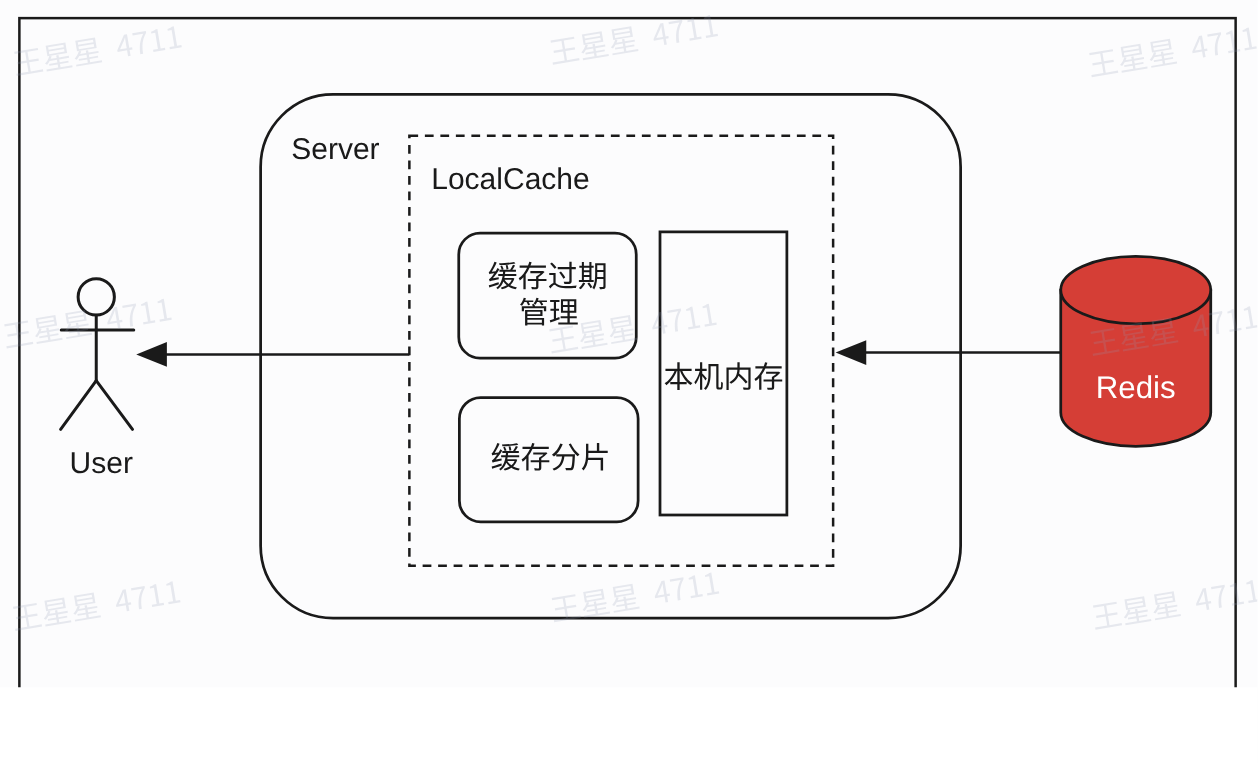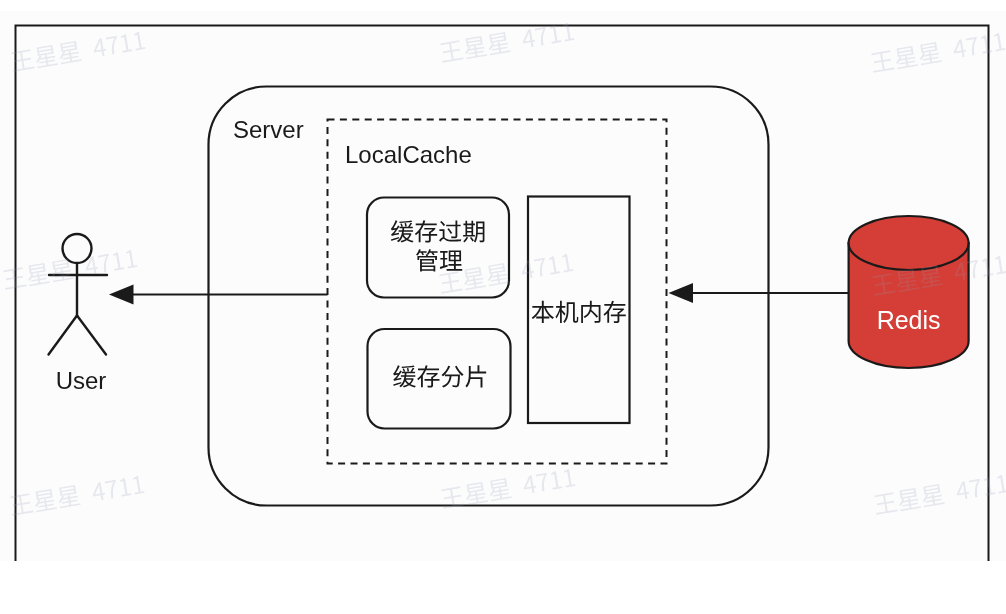--- a/index.html
+++ b/index.html
@@ -1,17 +1,17 @@
 <!DOCTYPE html>
 <html><head>
 <meta charset="utf-8">
 <style>
   html, body { margin: 0; padding: 0; }
   body { font-family: "Liberation Sans", sans-serif; }
-  .stage { position: relative; width: 1006px; height: 550px; background: #fcfcfd; overflow: hidden; margin-top: 11px; }
+  .stage { position: relative; width: 1006px; height: 550px; background: #fcfcfd; overflow: hidden; }
   .stage svg { position: absolute; left: 0; top: 0; display: block; }
   text { font-family: "Liberation Sans", sans-serif; }
 </style>
 </head>
 <body>
 
 <div class="stage">
   <svg width="1006" height="614" viewBox="0 0 1006 614">
     <defs>
       <path id="g7F13" d="M35 52 52 -22C141 10 260 51 373 91L361 151C239 113 116 75 35 52ZM599 718C611 674 622 616 626 582L690 597C685 629 672 685 659 728ZM879 833C762 807 549 790 375 784C382 768 391 743 392 726C569 730 786 747 923 777ZM56 424C71 431 95 437 218 451C174 388 134 338 116 318C85 282 61 257 40 252C48 234 59 199 63 184C84 196 118 205 368 256C366 272 365 300 366 320L169 284C247 372 324 480 388 589L325 627C306 590 284 553 262 518L135 507C194 593 253 703 298 810L224 839C183 720 111 591 88 558C67 524 49 501 31 497C40 477 52 440 56 424ZM420 697C438 657 458 603 467 570L528 591C519 622 497 674 478 713ZM840 739C819 689 781 619 747 570H390V508H511L504 429H350V365H495C471 220 418 63 283 -26C300 -38 323 -61 333 -78C426 -13 484 79 520 179C552 131 590 88 635 52C576 16 507 -8 432 -25C445 -38 466 -66 473 -82C554 -62 628 -32 692 11C759 -32 839 -64 927 -83C937 -63 958 -34 974 -19C891 -4 815 22 750 57C811 113 858 186 888 281L846 300L832 297H554L567 365H952V429H576L584 508H940V570H820C849 614 883 667 911 716ZM559 239H800C775 180 738 132 693 93C636 134 591 183 559 239Z"></path>

